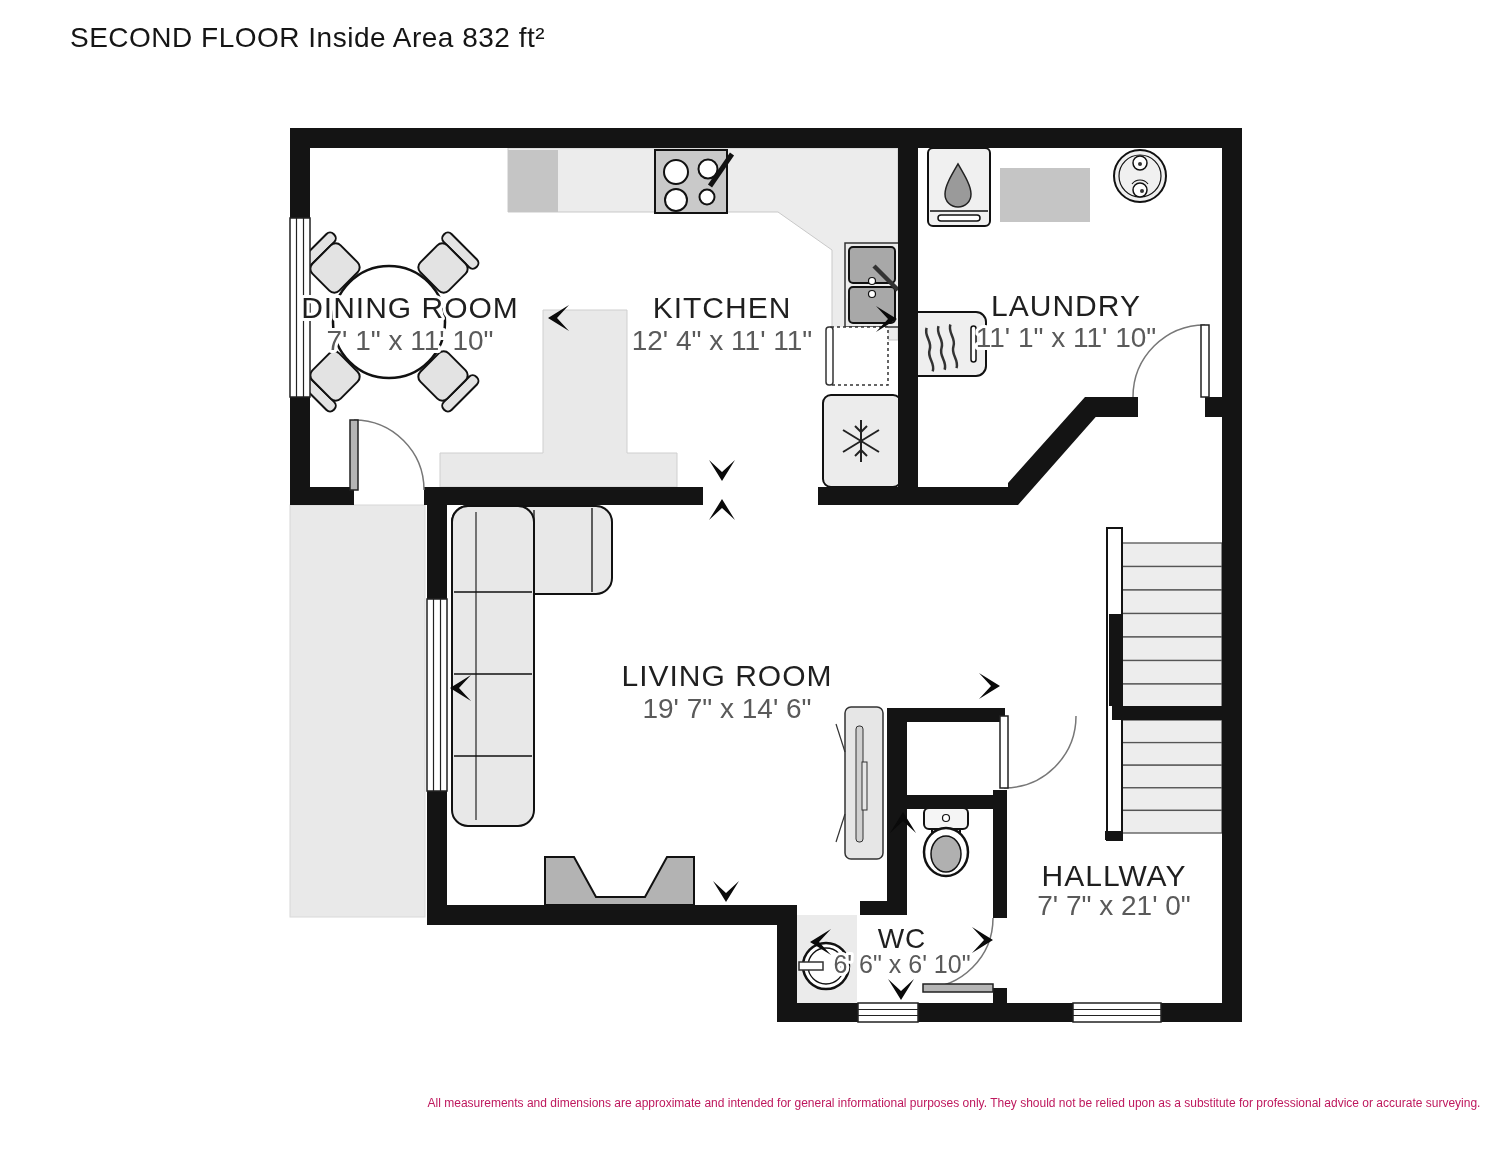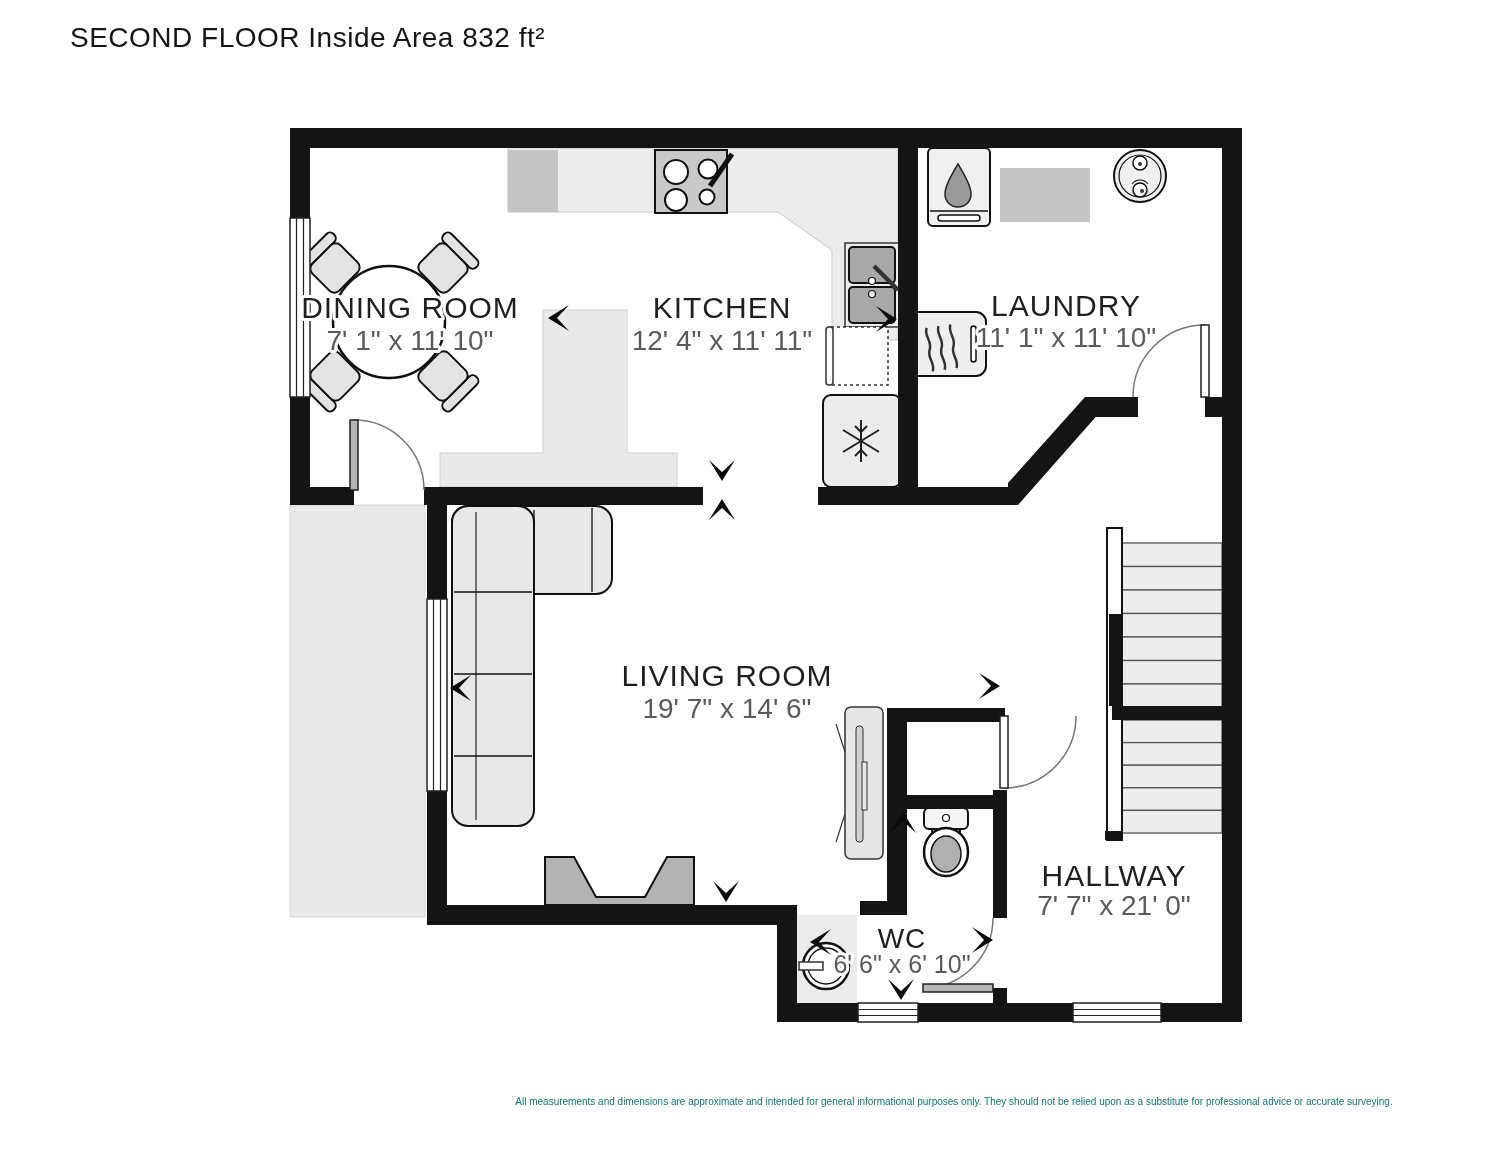--- a/index.html
+++ b/index.html
@@ -1,21 +1,21 @@
 <!DOCTYPE html>
 <html><head>
 <meta charset="utf-8">
 <style>
   html,body{margin:0;padding:0;background:#fff;}
   body{font-family:"Liberation Sans","DejaVu Sans",sans-serif;}
   #stage{position:relative;width:1500px;height:1159px;background:#fff;overflow:hidden;}
   #plan-title{position:absolute;left:44px;top:22px;font-size:28px;color:#151515;letter-spacing:.5px;margin-left:26px;}
   #plan-svg{position:absolute;left:0;top:0;}
   #disclaimer{position:absolute;left:408px;top:1096px;width:1092px;text-align:center;
-              font-size:10px;color:#0f766e;}
+              font-size:12px;color:#be185d;}
   text.room-name{font-size:30px;fill:#1f1f1f;letter-spacing:1px;}
   text.room-dims{font-size:28px;fill:#5a5a5a;}
   text.small-name{font-size:28px;}
   text.small-dims{font-size:25px;}
   text{paint-order:stroke;stroke:#ffffff;stroke-width:6px;stroke-linejoin:round;
        font-family:"Liberation Sans","DejaVu Sans",sans-serif;text-anchor:middle;}
 </style>
 </head>
 <body>
 

